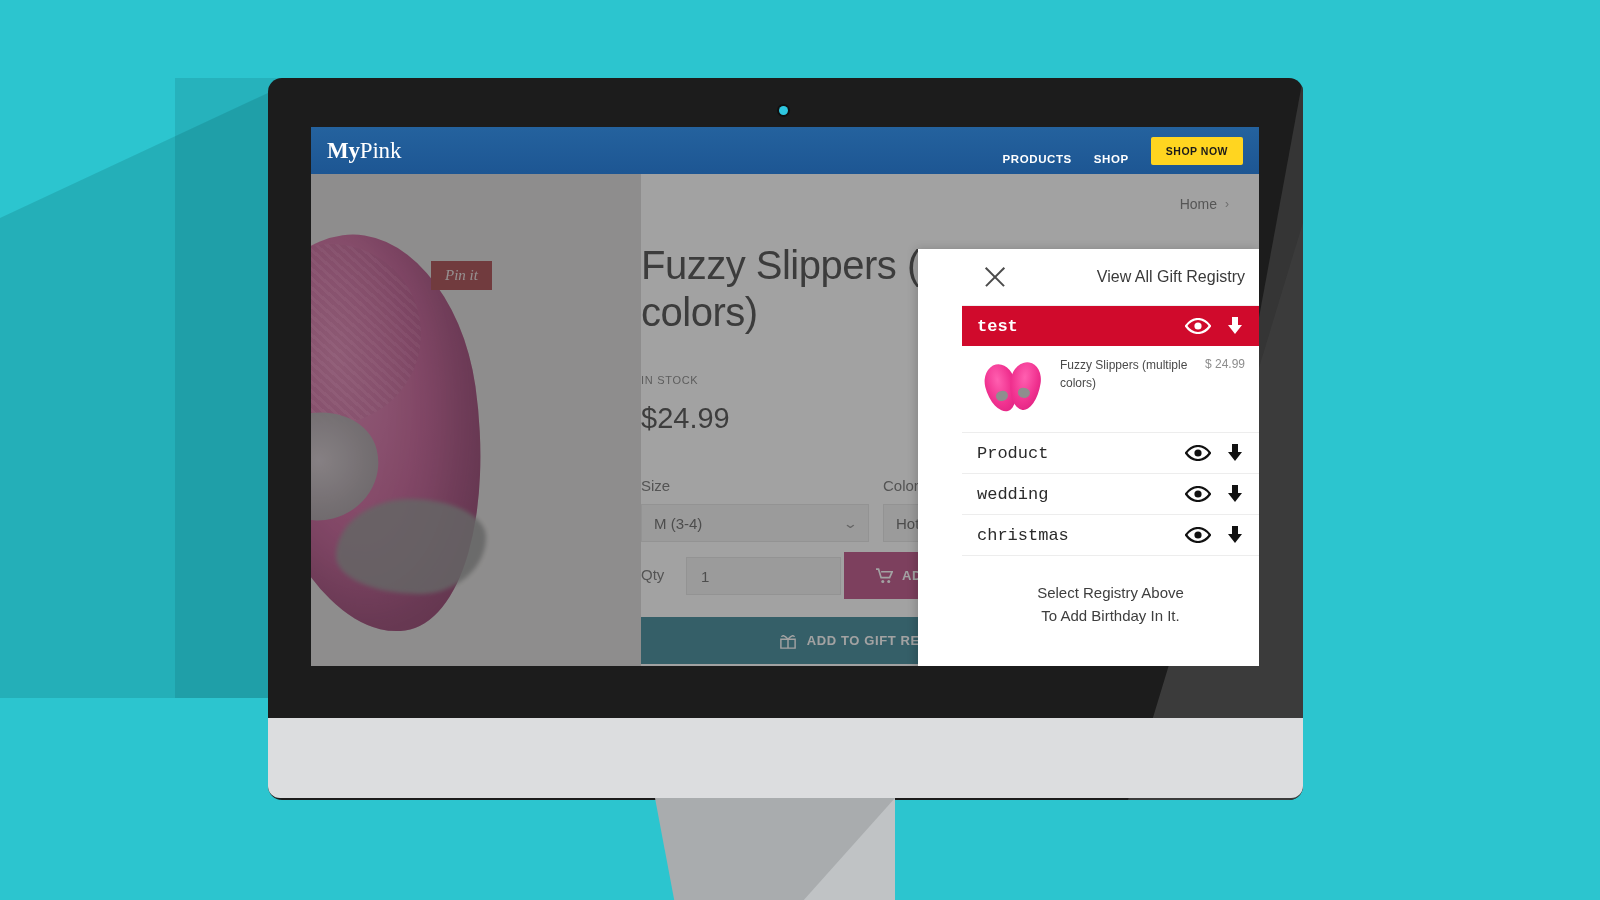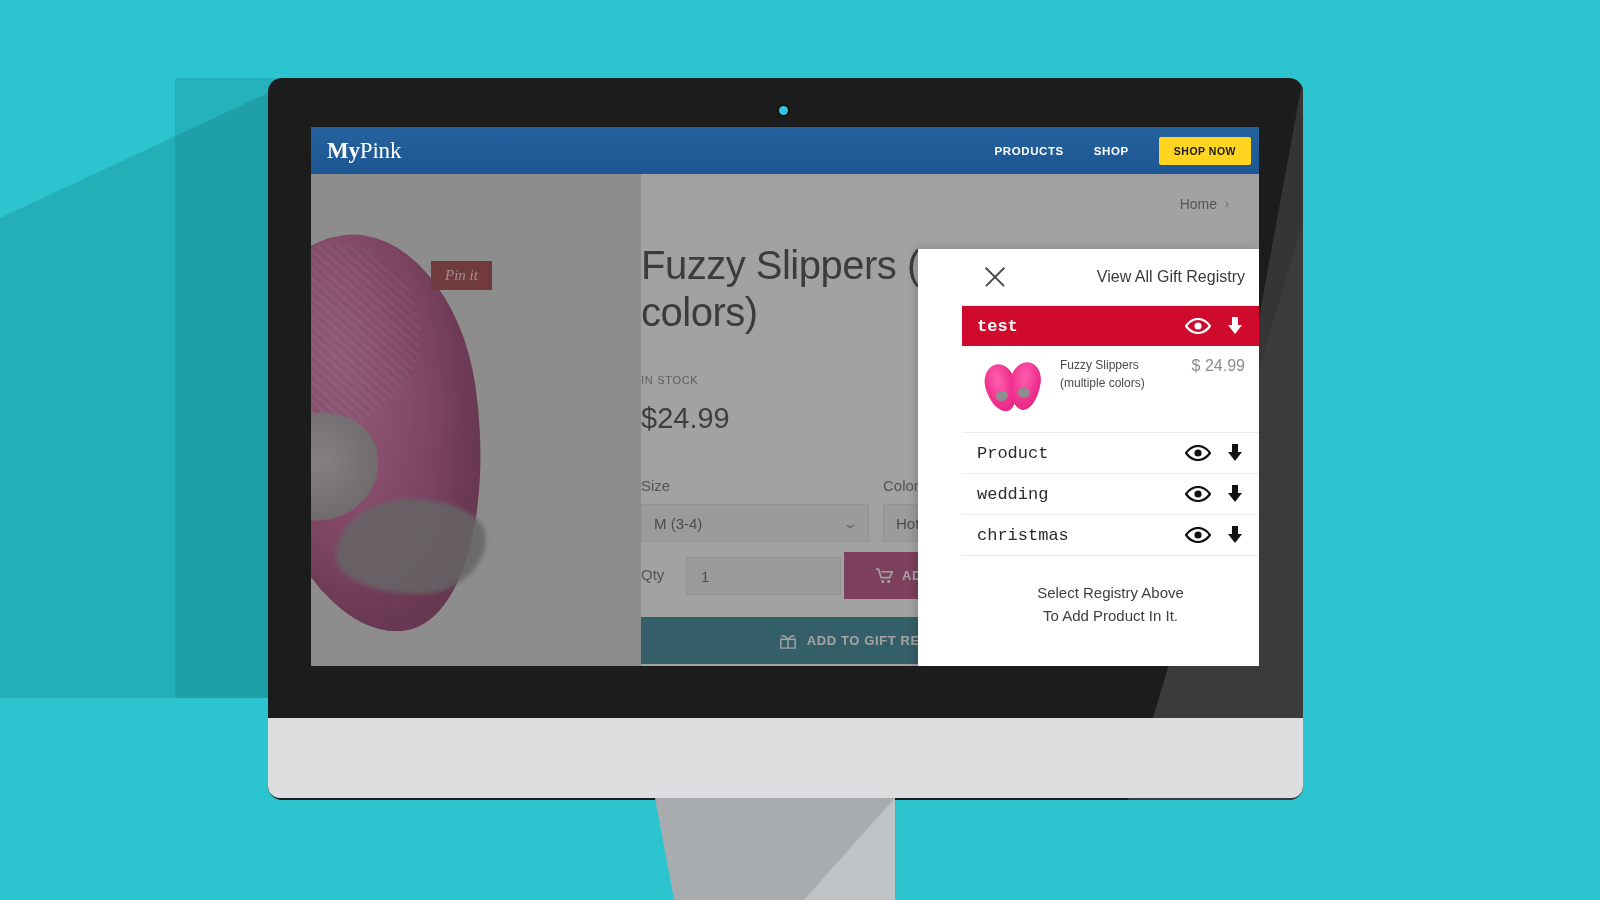--- a/index.html
+++ b/index.html
@@ -118,24 +118,24 @@
     font-size: 23px;
     color: #ffffff;
     letter-spacing: -0.2px;
     white-space: nowrap;
   }
   #brand b { font-weight: bold; }
   #brand span.light { font-weight: normal; }
 
   #nav {
     margin-left: auto;
-    margin-right: 8px;
-    display: flex;
-    align-items: center;
-    gap: 30px;
+    margin-right: 16px;
+    display: flex;
+    align-items: flex-end;
+    gap: 22px;
   }
   .nav-link {
     color: #ffffff;
     font-size: 11.5px;
     font-weight: bold;
     letter-spacing: 0.6px;
     white-space: nowrap;
   }
   #shop-now-btn {
     background: #ffd520;
@@ -481,21 +481,21 @@
   .thumb-slip.right .thumb-heart { left: 9px;  top: 26px; }
 
   .reg-item-name {
     font-size: 12px;
     color: #4a4a4a;
     line-height: 1.5;
     width: 155px;
   }
   .reg-item-price {
     margin-left: auto;
-    font-size: 16px;
+    font-size: 12px;
     color: #8d8d8d;
     white-space: nowrap;
     padding-top: 1px;
   }
 
   #panel-hint {
     padding-top: 25px;
     text-align: center;
     font-size: 15px;
     color: #3e3e3e;
@@ -685,21 +685,21 @@
               <circle cx="13" cy="8" r="3.6" fill="#111"></circle>
             </svg>
             <svg class="icon-dl" width="20" height="20" viewBox="0 0 20 20">
               <path d="M7 1h6v8h4l-7 9-7-9h4z" fill="#111"></path>
             </svg>
           </span>
         </div>
 
         <div id="panel-hint">
           <div>Select Registry Above</div>
-          <div>To Add Product In It.</div>
+          <div>To Add Birthday In It.</div>
         </div>
 
       </div>
 
     </div>
   </div>
 
   <div id="chin"></div>
   <div id="neck"></div>
   <div id="neck-light"></div>

